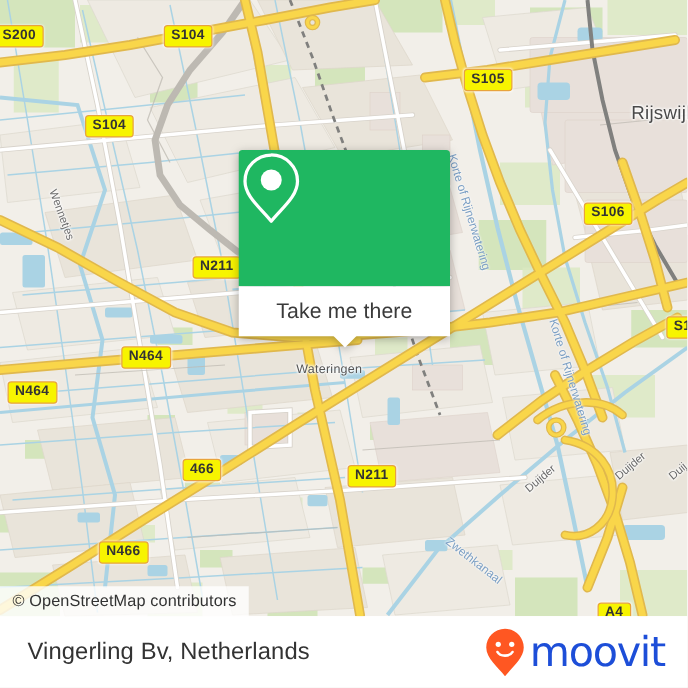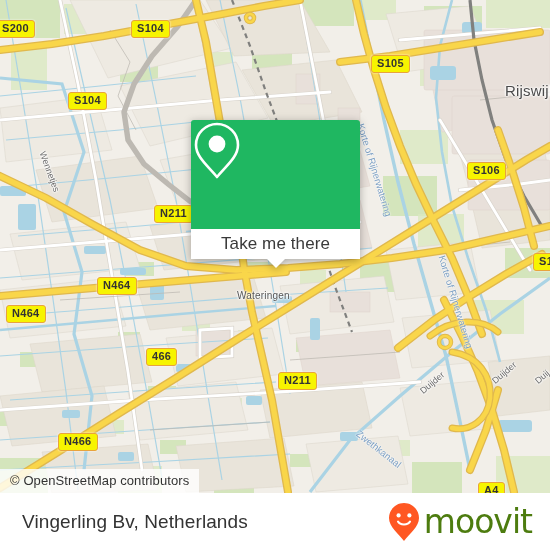--- a/index.html
+++ b/index.html
@@ -65,21 +65,21 @@
     filter:drop-shadow(0 2px 4px rgba(0,0,0,.30));
   }
   .popup-head{
     width:100%;height:109px;
     background:#1fb761;
     border-top-left-radius:3px;border-top-right-radius:3px;
     display:flex;align-items:center;justify-content:center;
   }
   .pin-icon{display:block;}
   .popup-foot{
-    position:relative;width:100%;height:30px;background:#fff;
+    position:relative;width:100%;height:40px;background:#fff;
     display:flex;align-items:center;justify-content:center;
   }
   .popup-foot-text{
     font-size:17px;color:#3a3a3a;letter-spacing:.1px;
     font-family:"Liberation Sans","DejaVu Sans",sans-serif;
   }
   .popup-tail{
     position:absolute;left:50%;bottom:-9px;margin-left:-10px;
     width:0;height:0;
     border-left:10px solid transparent;
@@ -94,21 +94,21 @@
     display:flex;align-items:center;justify-content:space-between;
     box-sizing:border-box;
     padding:0 18px 0 22px;
   }
   .place-title{
     font-size:19px;color:#333;letter-spacing:.1px;
     font-family:"Liberation Sans","DejaVu Sans",sans-serif;
   }
   .brand{display:flex;align-items:center;gap:3px;}
   .brand-word{
-    font-size:33px;color:#4d7c0f;letter-spacing:-1px;line-height:33px;
+    font-size:33px;color:#1d4ed8;letter-spacing:-1px;line-height:33px;
     font-family:"DejaVu Sans","Liberation Sans",sans-serif;
     text-align:center;
   }
 </style>
 </head>
 <body>
 
 <div id="app">
 
   <div class="map">
@@ -380,22 +380,22 @@
     <div class="shield" style="left:-4px;top:20px;">S200</div>
     <div class="shield" style="left:131px;top:20px;">S104</div>
     <div class="shield" style="left:68px;top:92px;">S104</div>
     <div class="shield" style="left:371px;top:55px;">S105</div>
     <div class="shield" style="left:467px;top:162px;">S106</div>
     <div class="shield" style="left:533px;top:253px;">S1</div>
     <div class="shield" style="left:154px;top:205px;">N211</div>
     <div class="shield" style="left:278px;top:372px;">N211</div>
     <div class="shield" style="left:97px;top:277px;">N464</div>
     <div class="shield" style="left:6px;top:305px;">N464</div>
-    <div class="shield" style="left:146px;top:348px;">466</div>
-    <div class="shield" style="left:58px;top:433px;">N466</div>
+    <div class="shield" style="left:146px;top:367px;">466</div>
+    <div class="shield" style="left:79px;top:433px;">N466</div>
     <div class="shield" style="left:478px;top:482px;">A4</div>
 
     <div class="popup">
       <div class="popup-head">
         <svg class="pin-icon" width="52" height="60" viewBox="0 0 52 60">
           <path d="M26 4 C14.4 4 5 13.4 5 25 C5 37 17 46 26 57 C35 46 47 37 47 25 C47 13.4 37.6 4 26 4 Z" fill="none" stroke="#ffffff" stroke-width="2.6" stroke-linejoin="round"></path>
           <circle cx="26" cy="24" r="8.4" fill="#ffffff"></circle>
         </svg>
       </div>
       <div class="popup-foot">

